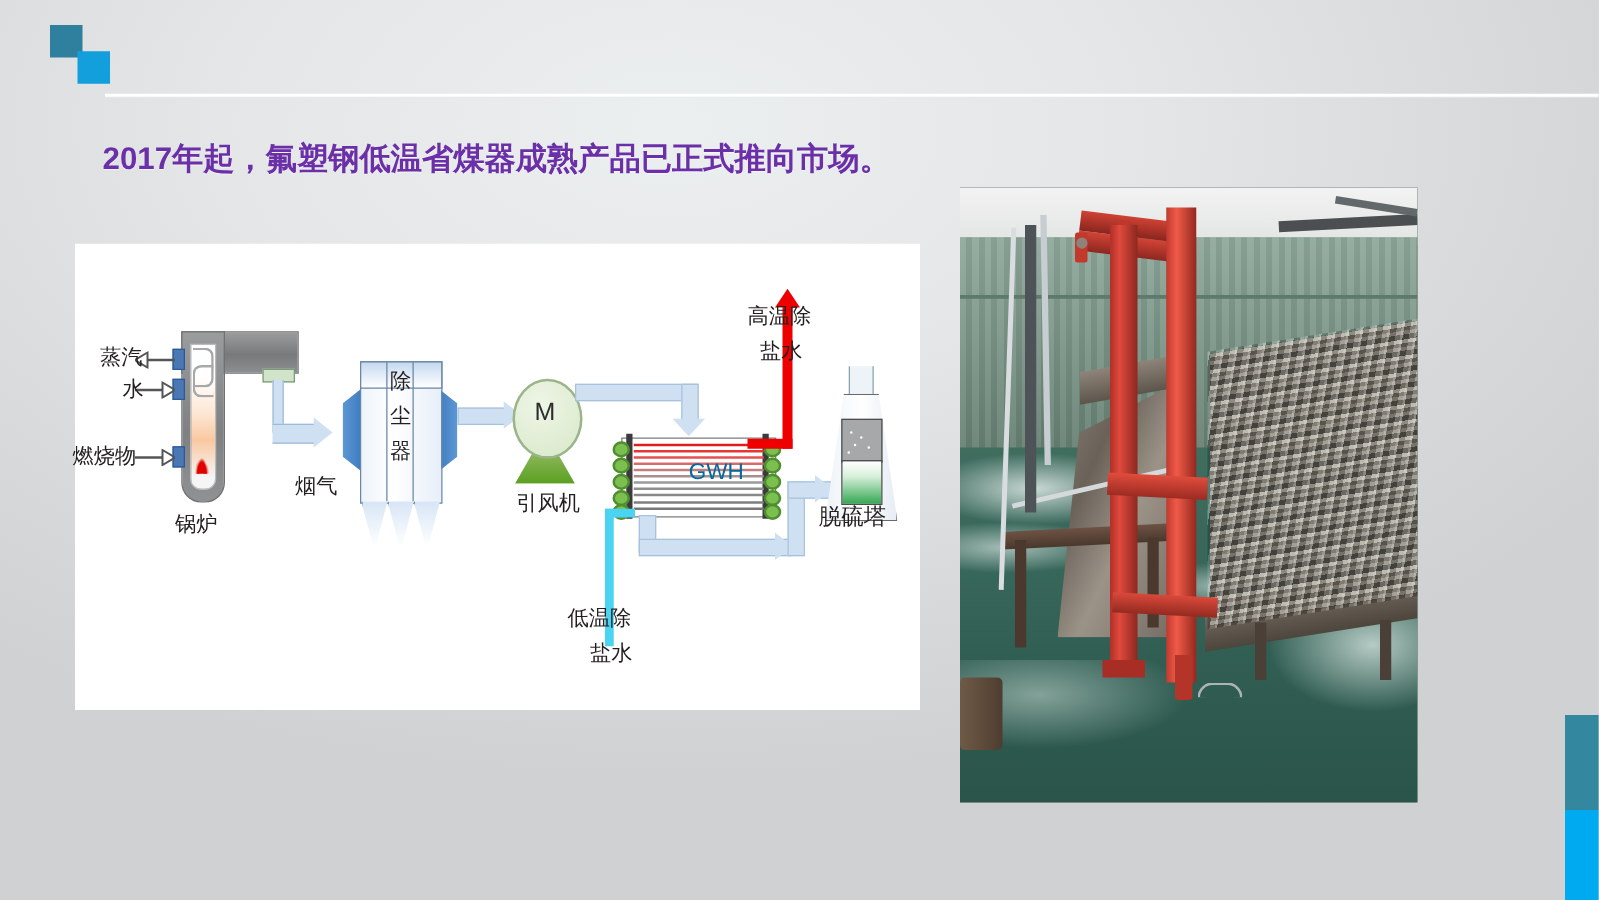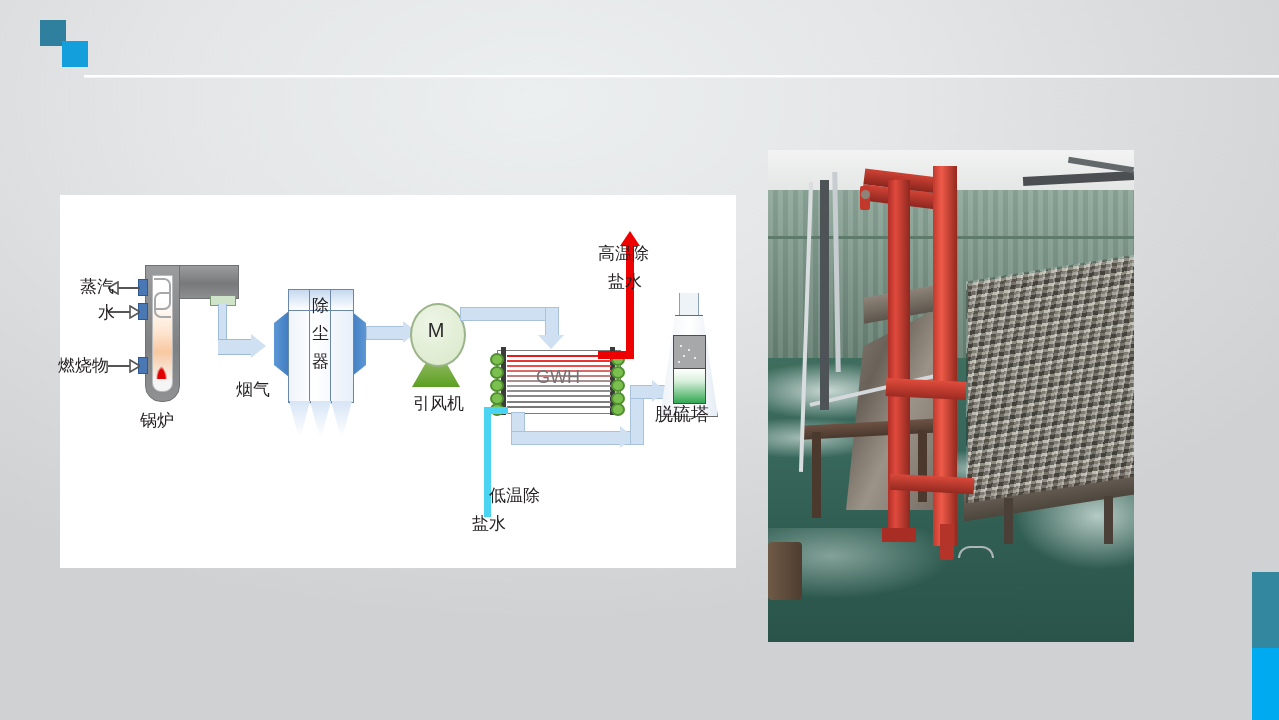--- a/index.html
+++ b/index.html
@@ -117,21 +117,21 @@
     clip-path:polygon(38% 0,62% 0,100% 100%,0 100%);
   }
   .fan-m{position:absolute;left:350px;top:124px;width:52px;text-align:center;font-size:20px;color:#2c2c2c;font-family:"Liberation Sans",sans-serif;}
 
   
   .gwh-frame{position:absolute;left:437px;top:155px;width:122px;height:62px;background:#ffffff;border:1px solid #7c7c7c;}
   .gwh-bar-l{position:absolute;left:441px;top:152px;width:5px;height:68px;background:#3b3b3b;}
   .gwh-bar-r{position:absolute;left:550px;top:152px;width:5px;height:68px;background:#3b3b3b;}
   .tube{position:absolute;left:447px;width:104px;height:2px;}
   .coil-l,.coil-r{position:absolute;width:10px;height:9px;border:2px solid #4f8f2f;background:#7bbf4f;border-radius:50%;}
-  .gwh-label{position:absolute;left:437px;top:172px;width:122px;text-align:center;font-size:18px;color:#737373;font-family:"Liberation Sans",sans-serif;}
+  .gwh-label{position:absolute;left:452px;top:172px;width:122px;text-align:center;font-size:18px;color:#0369a1;font-family:"Liberation Sans",sans-serif;}
 
   
   .red-v{position:absolute;left:566px;top:48px;width:8px;height:116px;background:#ee0000;}
   .red-h{position:absolute;left:538px;top:156px;width:36px;height:8px;background:#ee0000;}
   .red-arrow{
     position:absolute;left:560px;top:36px;width:0;height:0;
     border-left:10px solid transparent;border-right:10px solid transparent;border-bottom:15px solid #ee0000;
   }
   
   .cyan-v{position:absolute;left:424px;top:212px;width:7px;height:110px;background:#4bd3f2;}
@@ -238,20 +238,21 @@
 </head>
 <body>
 
 <div id="slide">
 
   <div class="deco deco-dark"></div>
   <div class="deco deco-bright"></div>
 
   <div class="divider"></div>
 
+  <div class="subtitle">2017年起，氟塑钢低温省煤器成熟产品已正式推向市场。</div>
 
   <div class="edge-top"></div>
   <div class="edge-bottom"></div>
 
   <div class="diagram">
 
     <div class="boiler-top"></div>
     <div class="boiler-body"></div>
     <div class="boiler-inner"></div>
     <div class="boiler-coil"></div>
@@ -339,21 +340,21 @@
     <div class="coil-r" style="left:551px;top:208px;"></div>
 
     <div class="red-h"></div>
     <div class="red-v"></div>
     <div class="red-arrow"></div>
     <div class="dlabel" style="left:538px;top:48px;text-align:center;">高温除</div>
     <div class="dlabel" style="left:548px;top:76px;text-align:center;">盐水</div>
 
     <div class="cyan-v"></div>
     <div class="cyan-h"></div>
-    <div class="dlabel" style="left:394px;top:290px;margin-left:35px;">低温除</div>
+    <div class="dlabel" style="left:394px;top:290px;">低温除</div>
     <div class="dlabel" style="left:412px;top:318px;">盐水</div>
 
     <div class="g-duct" style="left:451px;top:217px;width:12px;height:28px;"></div>
     <div class="g-duct" style="left:451px;top:236px;width:120px;height:12px;"></div>
     <div class="aright" style="left:560px;top:231px;"></div>
     <div class="g-duct" style="left:570px;top:190px;width:12px;height:58px;"></div>
     <div class="g-duct" style="left:570px;top:190px;width:34px;height:12px;"></div>
     <div class="aright" style="left:592px;top:185px;"></div>
 
     <div class="tower-stack"></div>

